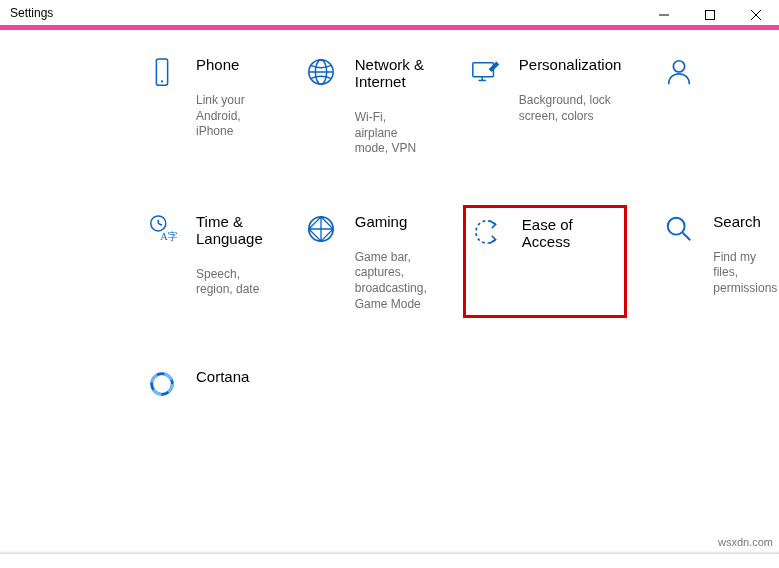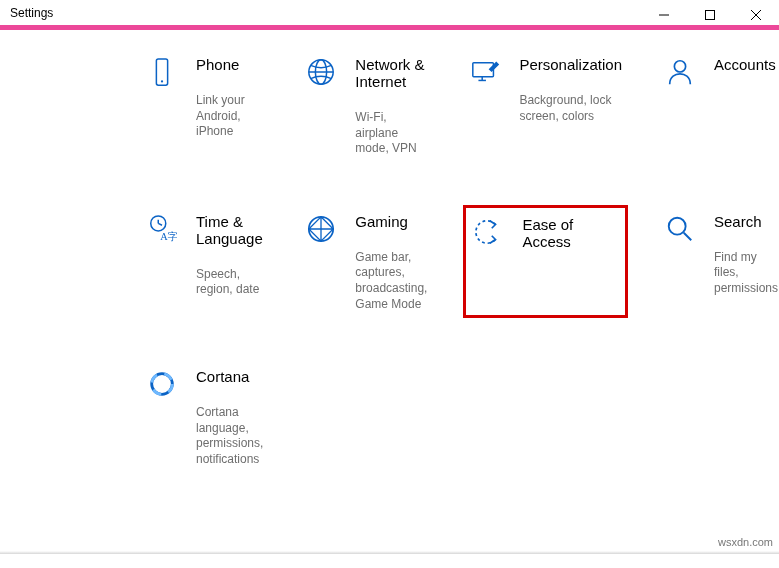--- a/index.html
+++ b/index.html
@@ -169,21 +169,20 @@
 
 
   <div class="setting-item">
     <div class="icon-wrap">
       <svg viewBox="0 0 32 32" fill="none" stroke="#0b63c5" stroke-width="1.8">
         <circle cx="16" cy="10" r="6"></circle>
         <path d="M5 29 C5 21 11 18 16 18 C21 18 27 21 27 29"></path>
       </svg>
     </div>
     <div class="text-wrap">
-      <div class="item-title">Accounts</div>
     </div>
   </div>
 
   <div class="setting-item">
     <div class="icon-wrap">
       <svg viewBox="0 0 32 32" fill="none" stroke="#0b63c5" stroke-width="1.6">
         <circle cx="12" cy="10" r="8"></circle>
         <line x1="12" y1="6" x2="12" y2="10"></line>
         <line x1="12" y1="10" x2="16" y2="12"></line>
         <text x="14" y="28" font-size="11" fill="#0b63c5" stroke="none" font-family="Segoe UI">A字</text>
@@ -236,20 +235,19 @@
 
   <div class="setting-item">
     <div class="icon-wrap">
       <svg viewBox="0 0 32 32" fill="none">
         <circle cx="16" cy="16" r="11" stroke="#0b63c5" stroke-width="3"></circle>
         <circle cx="16" cy="16" r="11" stroke="#6fb9ff" stroke-width="3" stroke-dasharray="10 8"></circle>
       </svg>
     </div>
     <div class="text-wrap">
       <div class="item-title">Cortana</div>
-      <div class="item-desc">Cortana language, permissions, notifications</div>
     </div>
   </div>
 
 </div>
 
 <div class="bottom-shadow"></div>
 <div class="watermark">wsxdn.com</div>
 
 </body></html>

